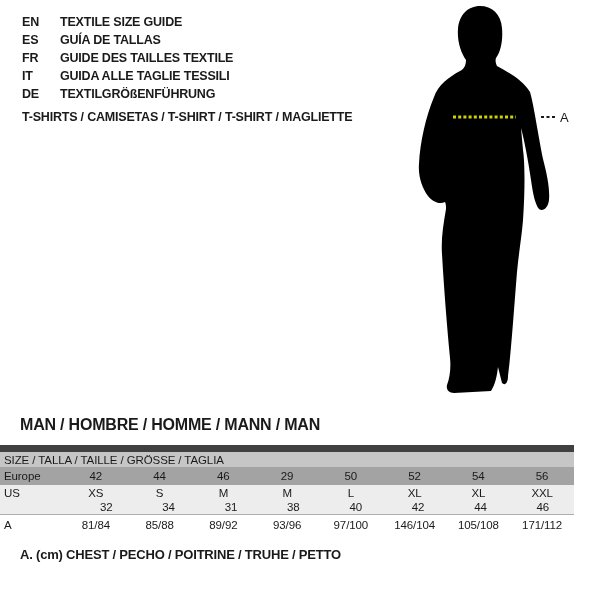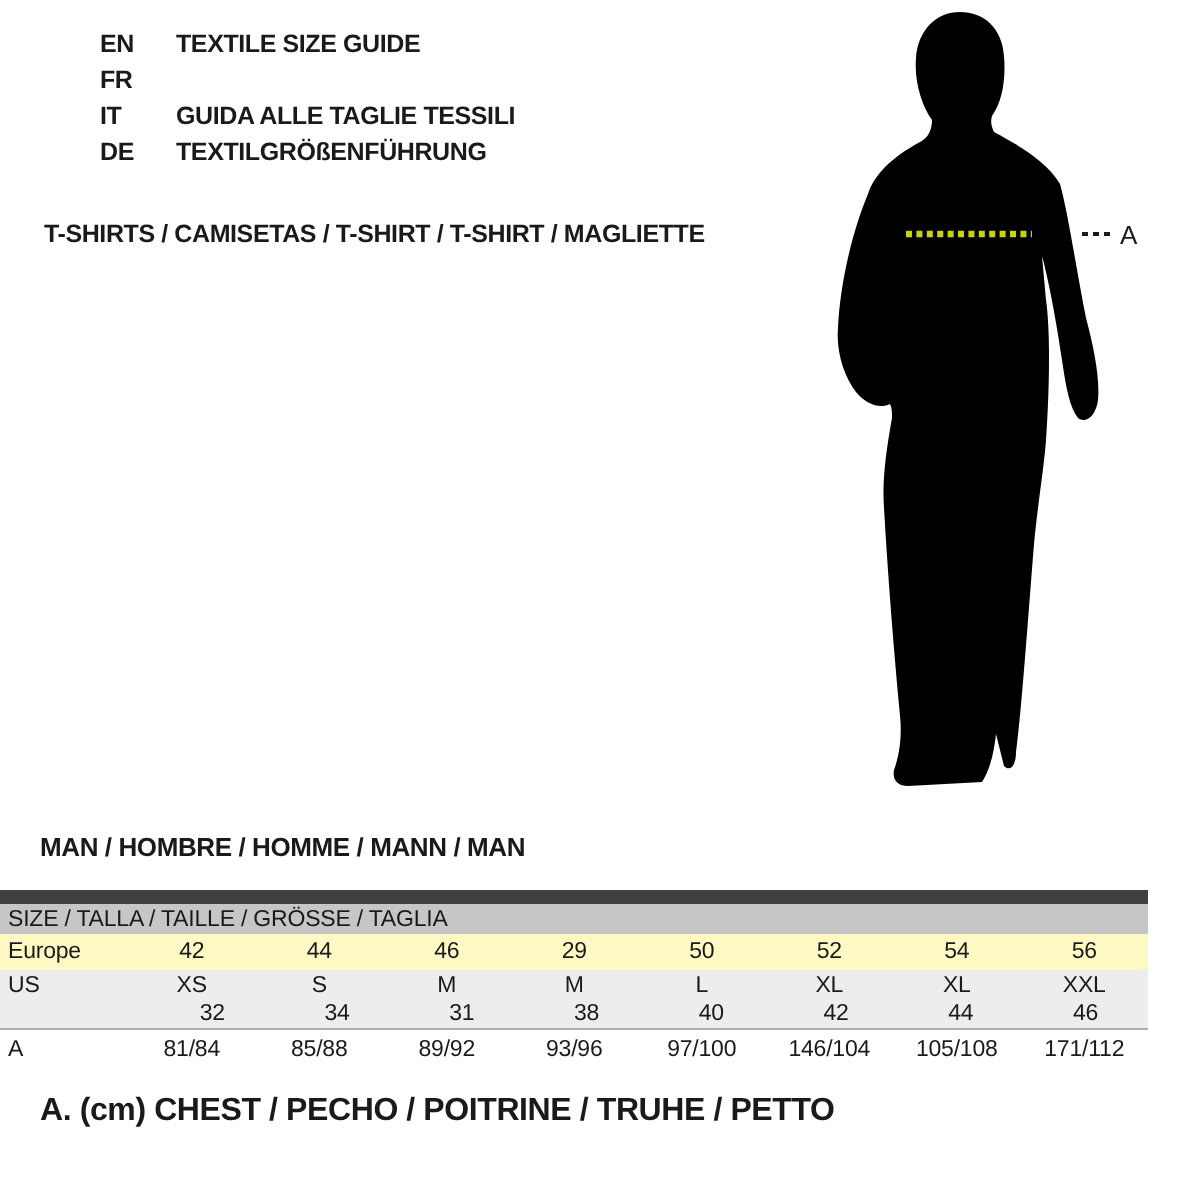--- a/index.html
+++ b/index.html
@@ -2,62 +2,67 @@
 <html><head>
 <meta charset="utf-8">
 <style>
   html,body{margin:0;padding:0;background:#fff;}
   .canvas{
     position:relative;width:600px;height:600px;background:#ffffff;
     font-family:"Liberation Sans","DejaVu Sans",sans-serif;
     color:#1a1a1a;overflow:hidden;
   }
   
-  .lang-block{position:absolute;left:22px;top:13px;margin-left:28px;}
+  .lang-block{position:absolute;left:22px;top:13px;}
   .lang-row{display:flex;height:18px;align-items:center;
     font-weight:700;font-size:12.5px;letter-spacing:-0.2px;}
   .lang-code{width:38px;flex:0 0 38px;}
   
   .cat-block{position:absolute;left:22px;top:108px;}
   .cat-line{height:18px;display:flex;align-items:center;
     font-weight:700;font-size:12.5px;letter-spacing:-0.2px;}
   
   .figure{position:absolute;left:413px;top:4px;width:162px;height:392px;}
   .figure svg{display:block;width:100%;height:100%;}
   
   .section-title{position:absolute;left:20px;top:416px;
-    font-weight:700;font-size:13px;letter-spacing:-0.2px;}
+    font-weight:700;font-size:16px;letter-spacing:-0.2px;}
   
   .size-table{position:absolute;left:0;top:445px;width:574px;
     border-top:7px solid #404040;font-size:11.5px;letter-spacing:-0.1px;}
   .t-header{height:15px;background:#c6c6c6;display:flex;align-items:center;
     padding-left:4px;box-sizing:border-box;}
   .t-row{display:grid;grid-template-columns:64px repeat(8,1fr);align-items:center;}
   .t-row .t-label{padding-left:4px;text-align:left;}
   .t-row .t-cell{text-align:center;}
-  .row-europe{height:18px;background:#fef9c3;}
+  .row-europe{height:18px;background:#a3a3a3;}
   .row-us{height:15px;background:#ededed;}
   .row-blank{height:14px;background:#ededed;padding-left:11px;}
   .row-a{height:20px;background:#ffffff;border-top:1px solid #aeaeae;}
   
   .footnote{position:absolute;left:20px;top:547px;
-    font-weight:700;font-size:16px;letter-spacing:-0.2px;}
+    font-weight:700;font-size:13px;letter-spacing:-0.2px;}
 </style>
 </head>
 <body>
 
 <div class="canvas">
 
   <div class="lang-block">
     <div class="lang-row">
       <span class="lang-code">EN</span>
       <span class="lang-label">TEXTILE SIZE GUIDE</span>
     </div>
     <div class="lang-row">
+      <span class="lang-code">ES</span>
+      <span class="lang-label">GUÍA DE TALLAS</span>
+    </div>
+    <div class="lang-row">
       <span class="lang-code">FR</span>
+      <span class="lang-label">GUIDE DES TAILLES TEXTILE</span>
     </div>
     <div class="lang-row">
       <span class="lang-code">IT</span>
       <span class="lang-label">GUIDA ALLE TAGLIE TESSILI</span>
     </div>
     <div class="lang-row">
       <span class="lang-code">DE</span>
       <span class="lang-label">TEXTILGRÖßENFÜHRUNG</span>
     </div>
   </div>

